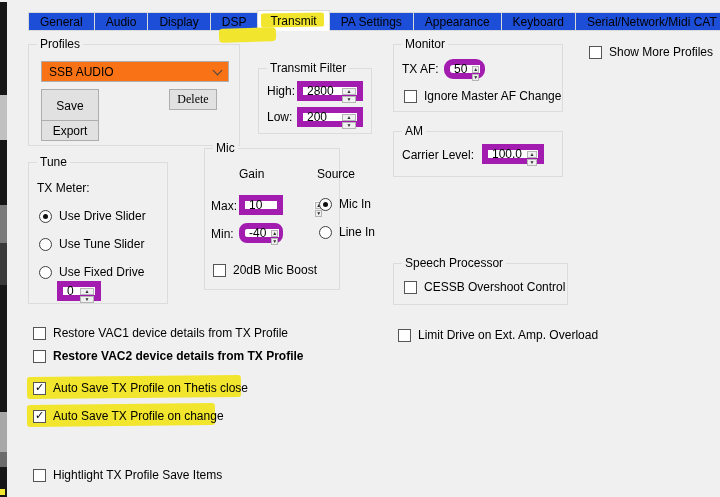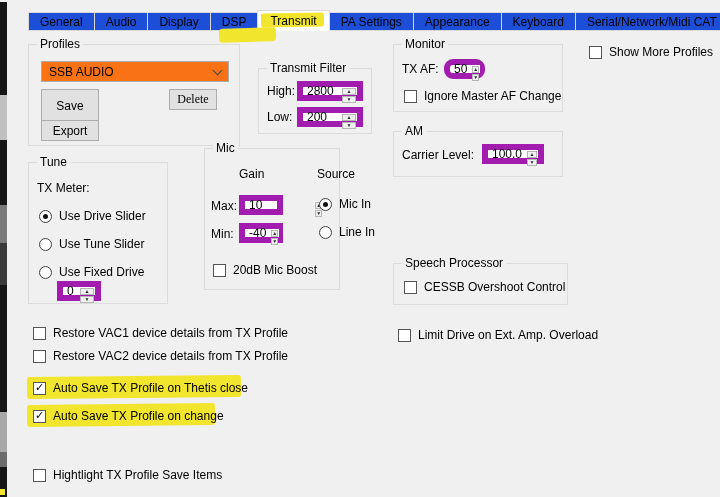--- a/index.html
+++ b/index.html
@@ -195,21 +195,21 @@
   <span class="lbl" style="left:112px;top:18px;">Source</span>
   <span class="lbl" style="left:6px;top:50px;">Max:</span>
   <div class="spin" style="left:34px;top:46px;width:44px;height:20px;gap:48px;">
     <span class="sval">10</span>
     <span class="sbtns">
         <span class="sb">▲</span>
         <span class="sb">▼</span>
       </span>
   </div>
   <span class="lbl" style="left:6px;top:78px;">Min:</span>
-  <div class="spin" style="left:34px;top:74px;width:44px;height:20px;">
+  <div class="spin" style="left:34px;top:74px;width:44px;height:20px;border-radius:8px;">
     <span class="sval">-40</span>
     <span class="sbtns">
         <span class="sb">▲</span>
         <span class="sb">▼</span>
       </span>
   </div>
   <div class="row" style="left:114px;top:48px;">
     <span class="radio sel"></span>
     <span>Mic In</span>
   </div>
@@ -228,21 +228,21 @@
   <div class="row" style="left:10px;top:16px;">
     <span class="cb"></span>
     <span>CESSB Overshoot Control</span>
   </div>
 </div>
 
 <div class="row" style="left:33px;top:326px;">
   <span class="cb"></span>
   <span>Restore VAC1 device details from TX Profile</span>
 </div>
-<div class="row" style="left:33px;top:349px;">
+<div class="row" style="left:33px;top:349px;font-weight:bold;">
   <span class="cb"></span>
   <span>Restore VAC2 device details from TX Profile</span>
 </div>
 
 <div class="row" style="left:398px;top:328px;">
   <span class="cb"></span>
   <span>Limit Drive on Ext. Amp. Overload</span>
 </div>
 
 <div class="hl" style="left:27px;top:376px;width:214px;height:22px;"></div>

